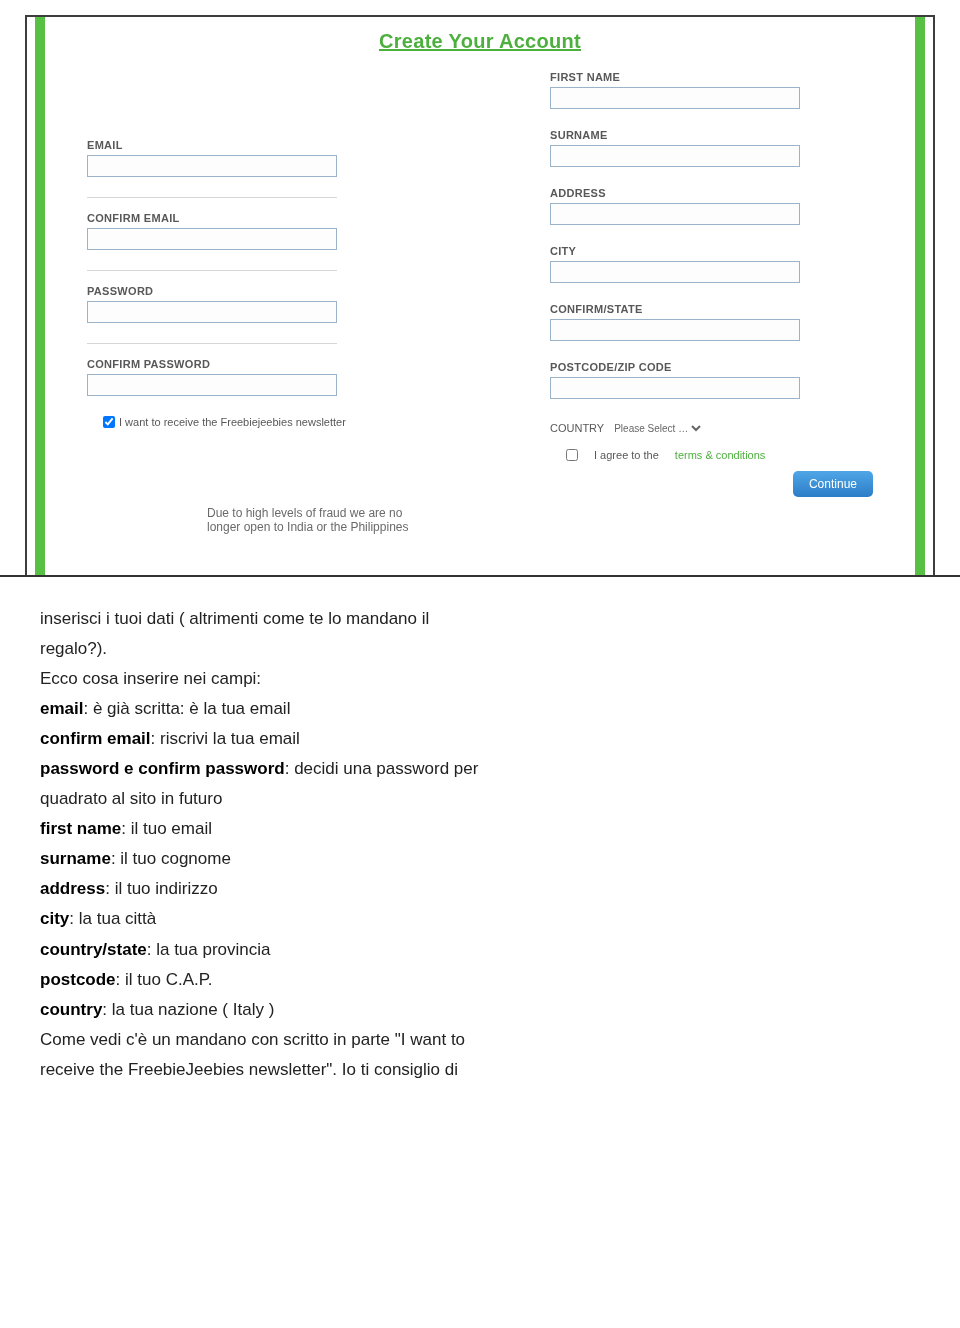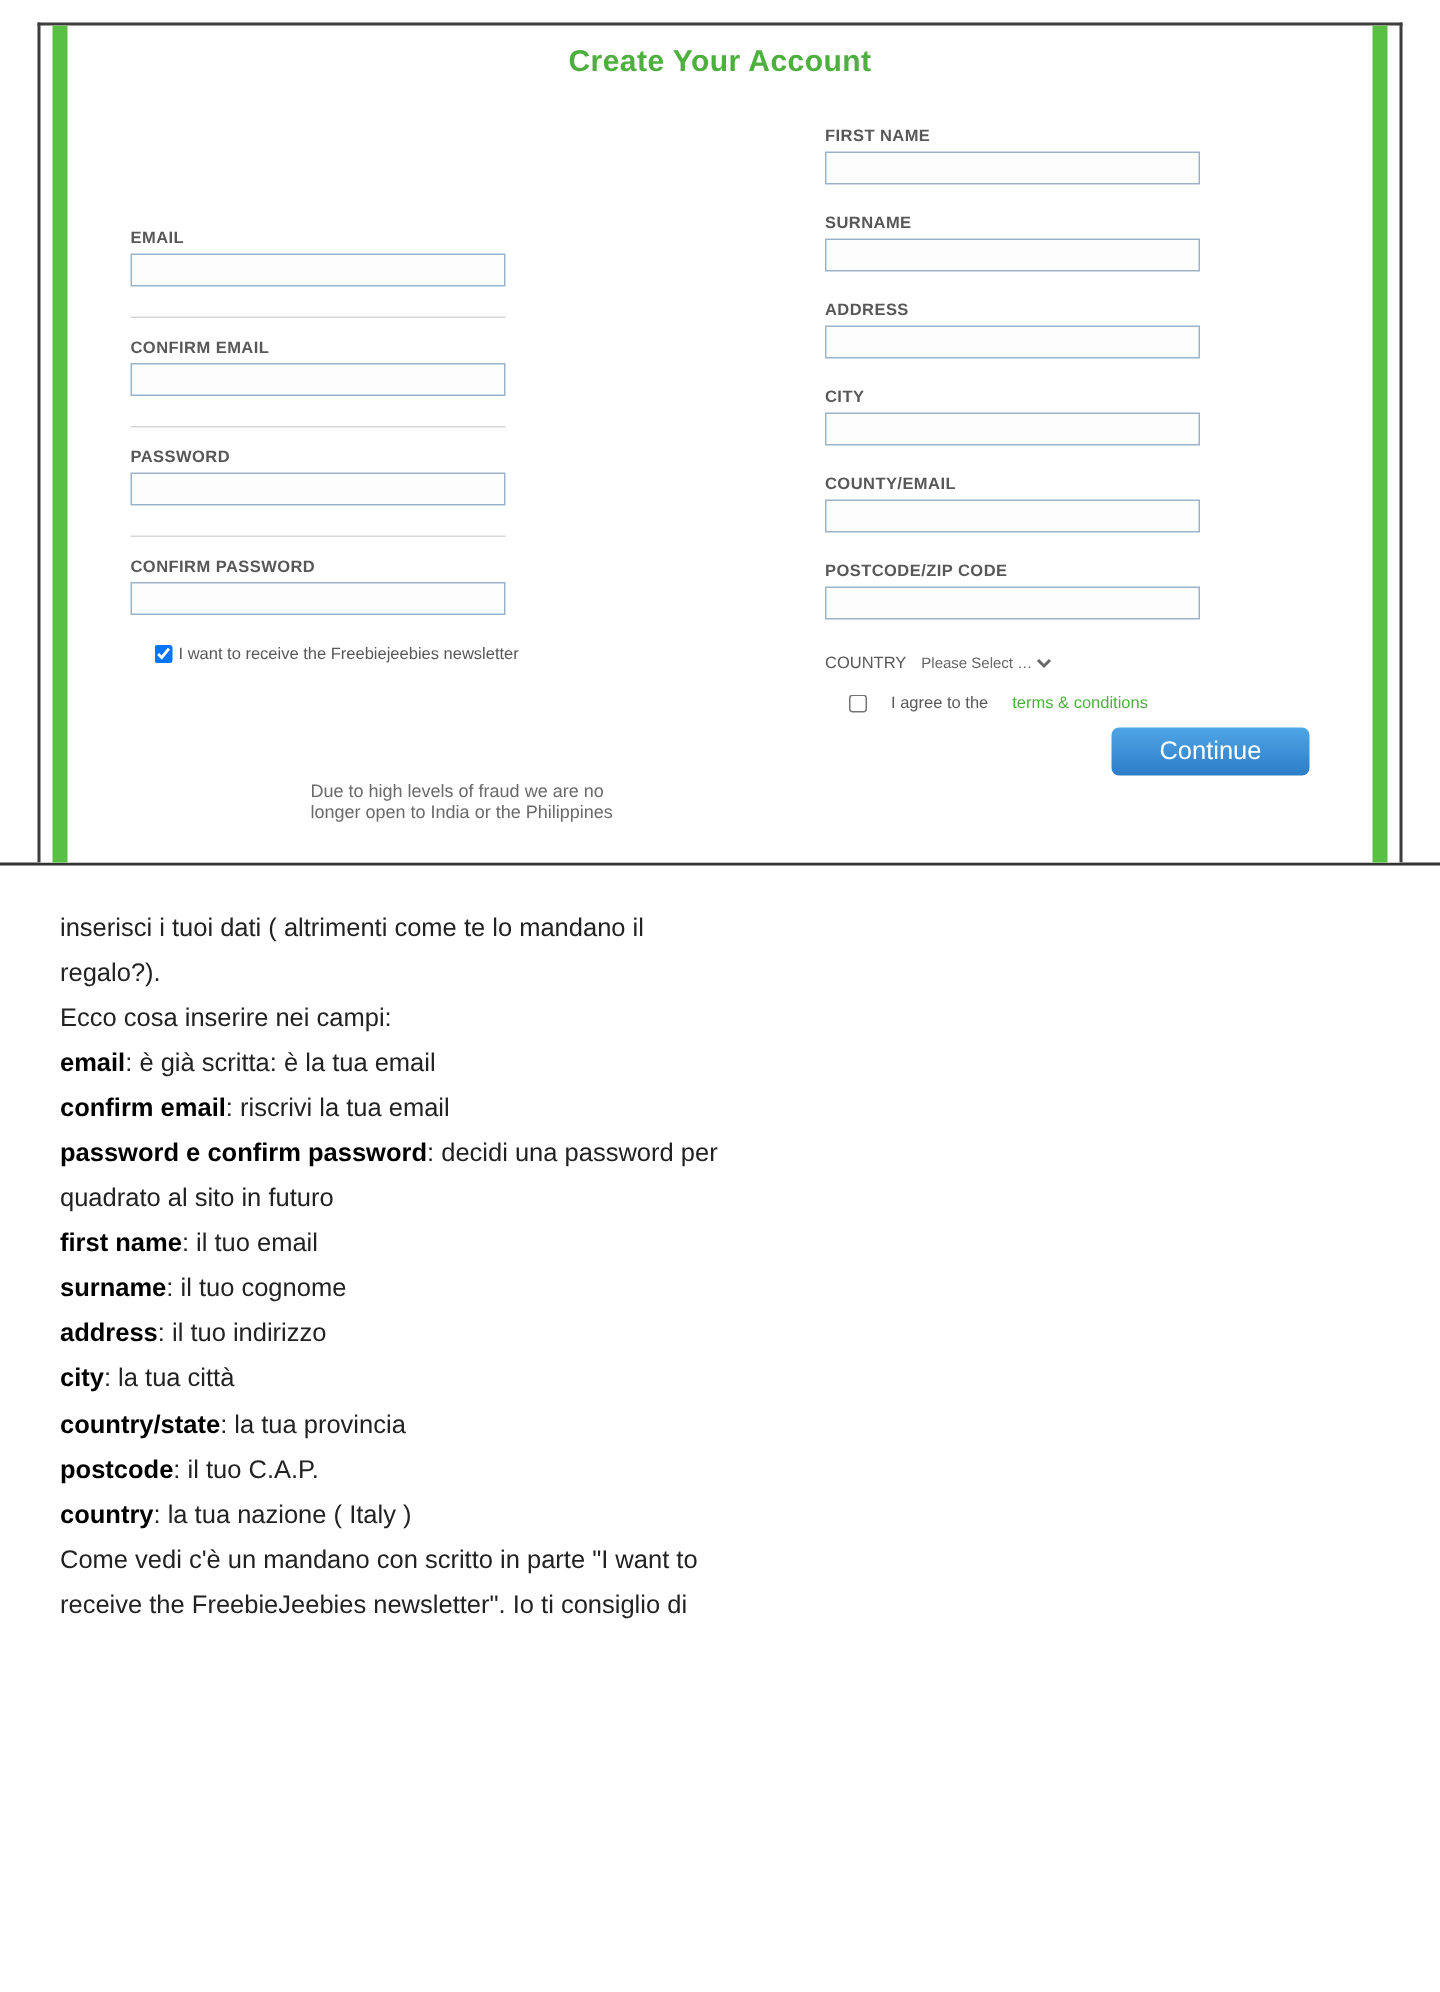--- a/index.html
+++ b/index.html
@@ -35,22 +35,23 @@
   .form-wrapper {
     position: absolute;
     left: 60px; right: 60px; top: 5px;
     bottom: 0;
   }
   .form-title {
     text-align: center;
     color: #4db03e;
     font-size: 20px;
     font-weight: bold;
-    margin: 8px 0 32px 0;
+    margin: 8px 0 18px 0;
     letter-spacing: 0.3px;
+    text-decoration: underline;
   }
   .columns {
     display: flex;
     gap: 140px;
   }
   .col { flex: 1; }
   .col-left { padding-top: 68px; }
   .field { margin-bottom: 20px; }
   .field-label {
     font-size: 11px;
@@ -96,22 +97,22 @@
     border: none;
     color: #666;
     background: transparent;
   }
   .terms-link { color: #4db03e; text-decoration: none; }
   .continue-btn {
     background: linear-gradient(#4fa6e6, #2c7dc7);
     color: #fff;
     border: none;
     border-radius: 5px;
-    font-size: 17px;
-    padding: 6px 32px;
+    font-size: 12px;
+    padding: 6px 16px;
     margin-top: 10px;
     float: right;
     cursor: pointer;
   }
   .bottom-text-cutoff {
     font-size: 12px;
     color: #6a6a6a;
     margin: 78px 0 0 120px;
   }
   .hr-full {
@@ -179,21 +180,21 @@
         </div>
         <div class="field">
           <span class="field-label">ADDRESS</span>
           <input class="field-input" style="">
         </div>
         <div class="field">
           <span class="field-label">CITY</span>
           <input class="field-input" style="">
         </div>
         <div class="field">
-          <span class="field-label">COUNTY/EMAIL</span>
+          <span class="field-label">CONFIRM/STATE</span>
           <input class="field-input" style="">
         </div>
         <div class="field">
           <span class="field-label">POSTCODE/ZIP CODE</span>
           <input class="field-input" style="">
         </div>
         <div class="country-row">
           <span>COUNTRY</span>
           <select class="country-select">
             <option>Please Select …</option>

